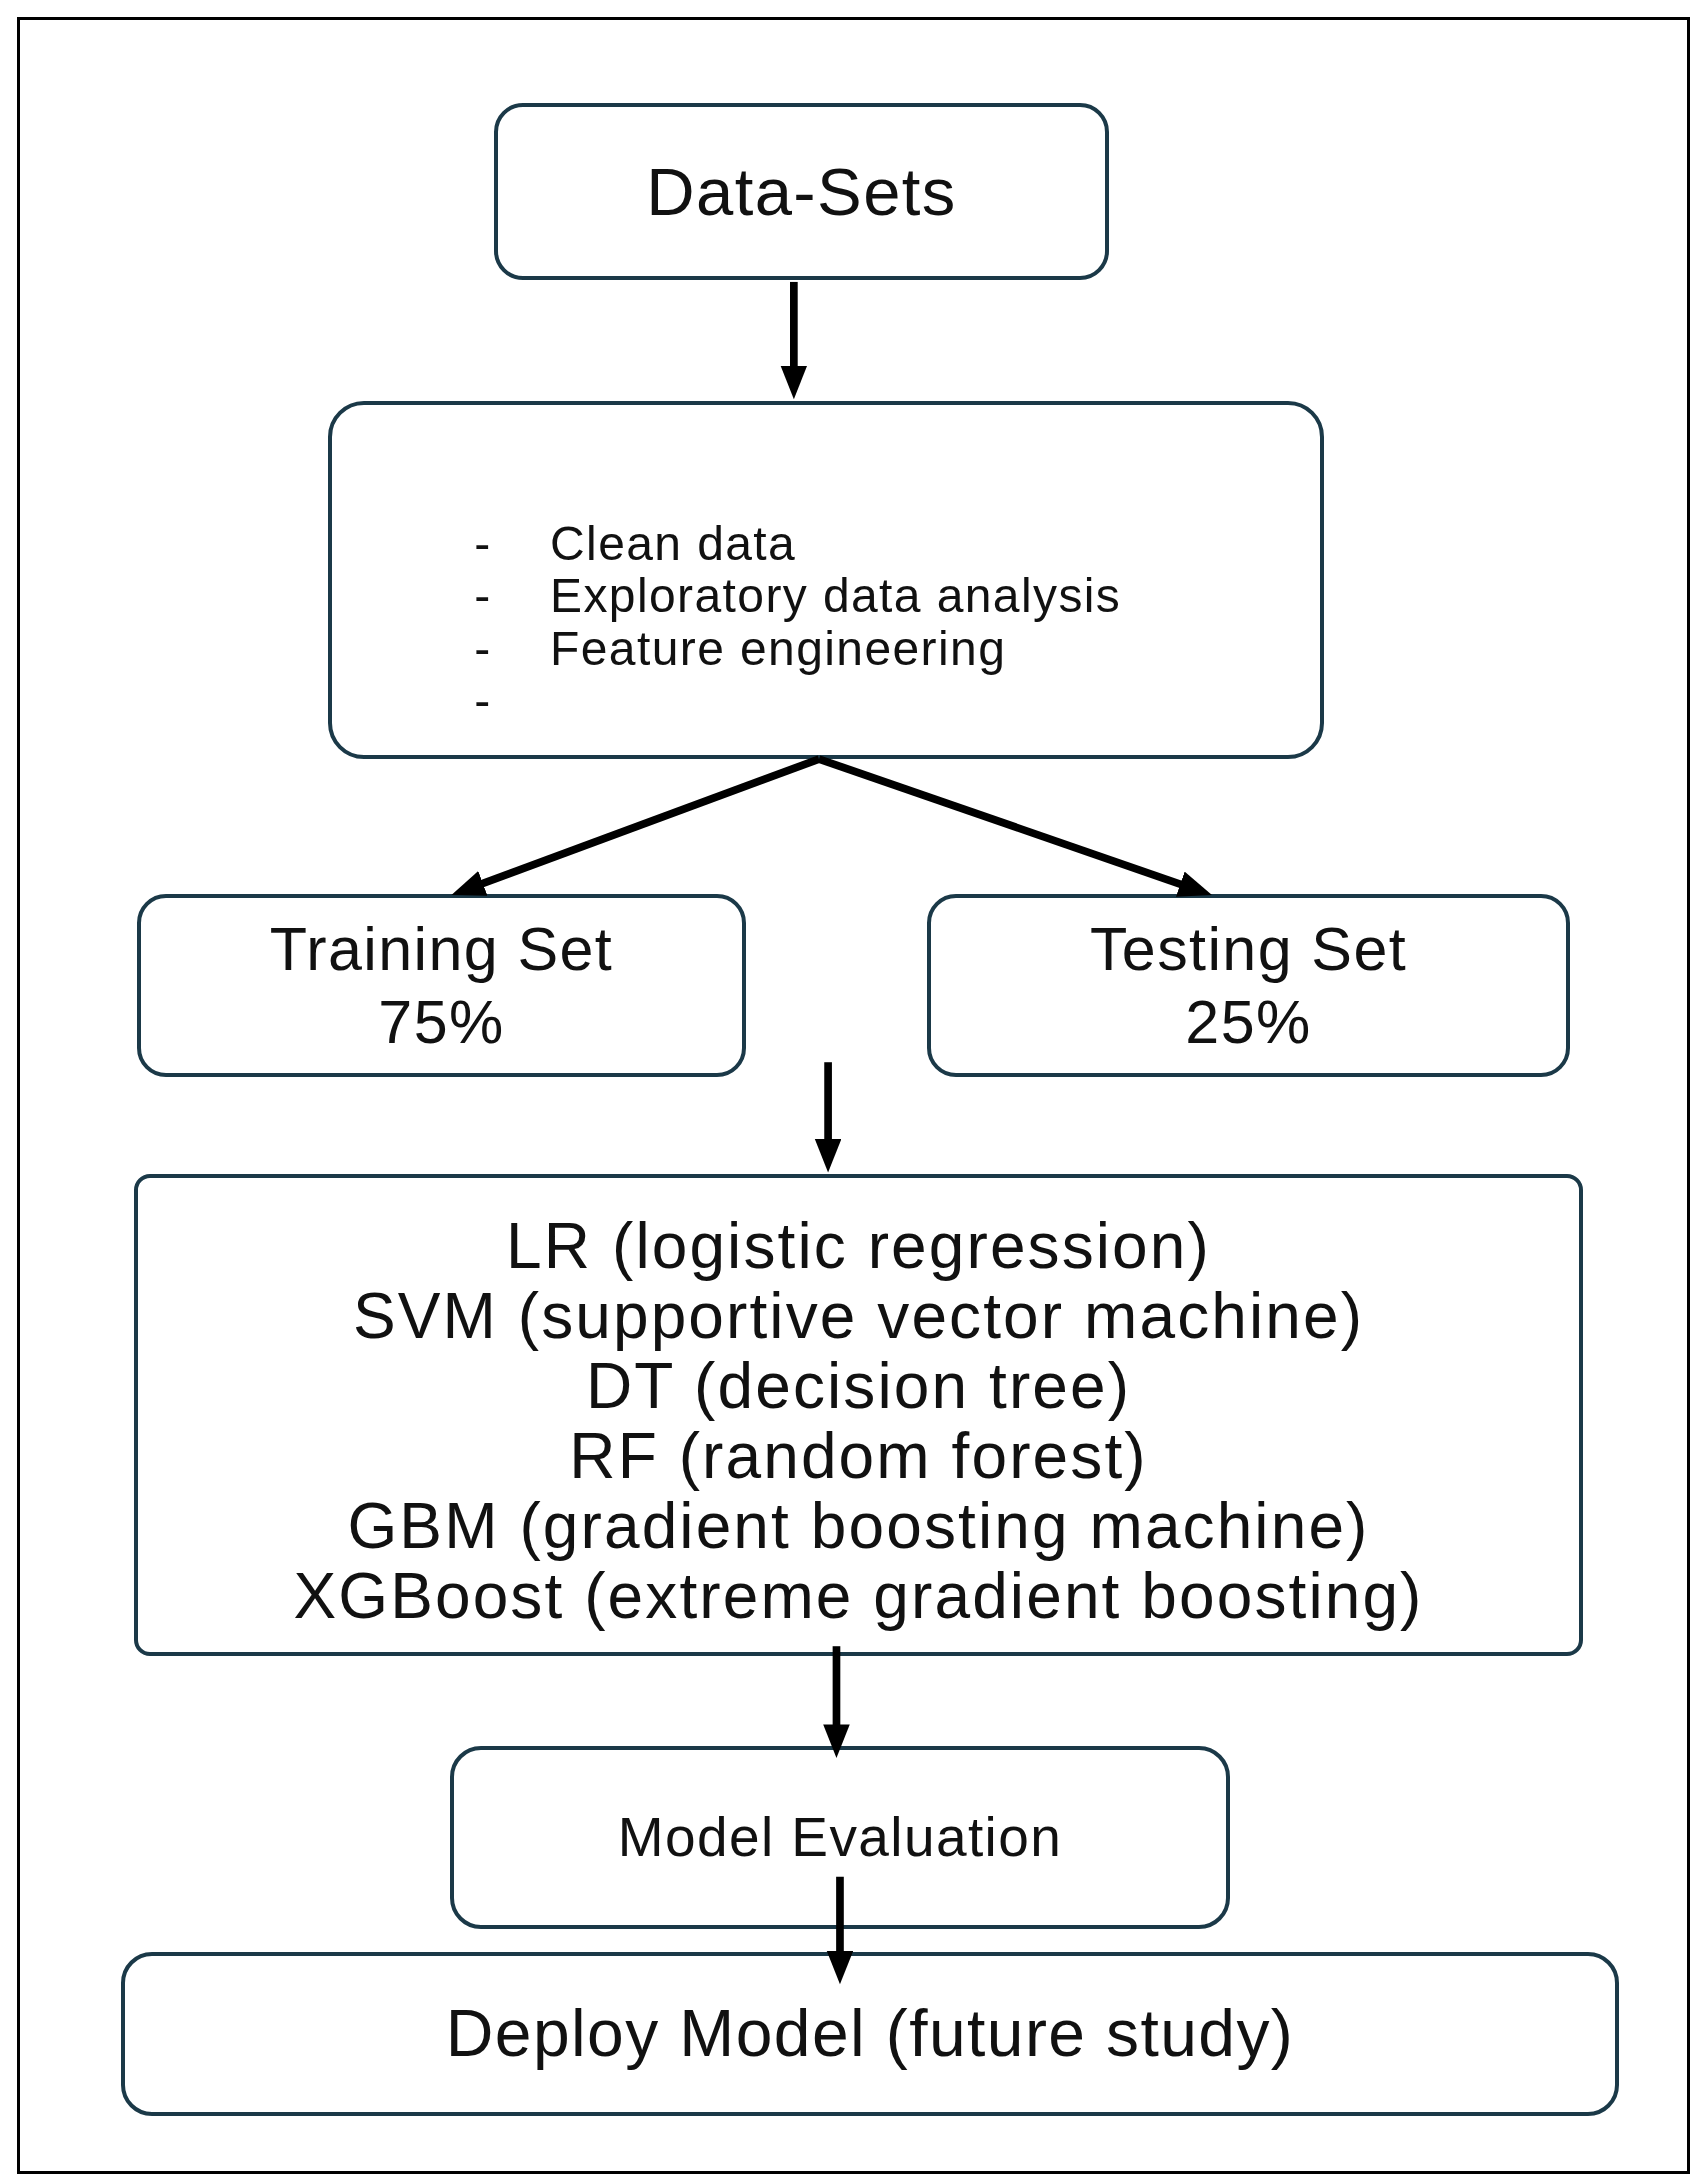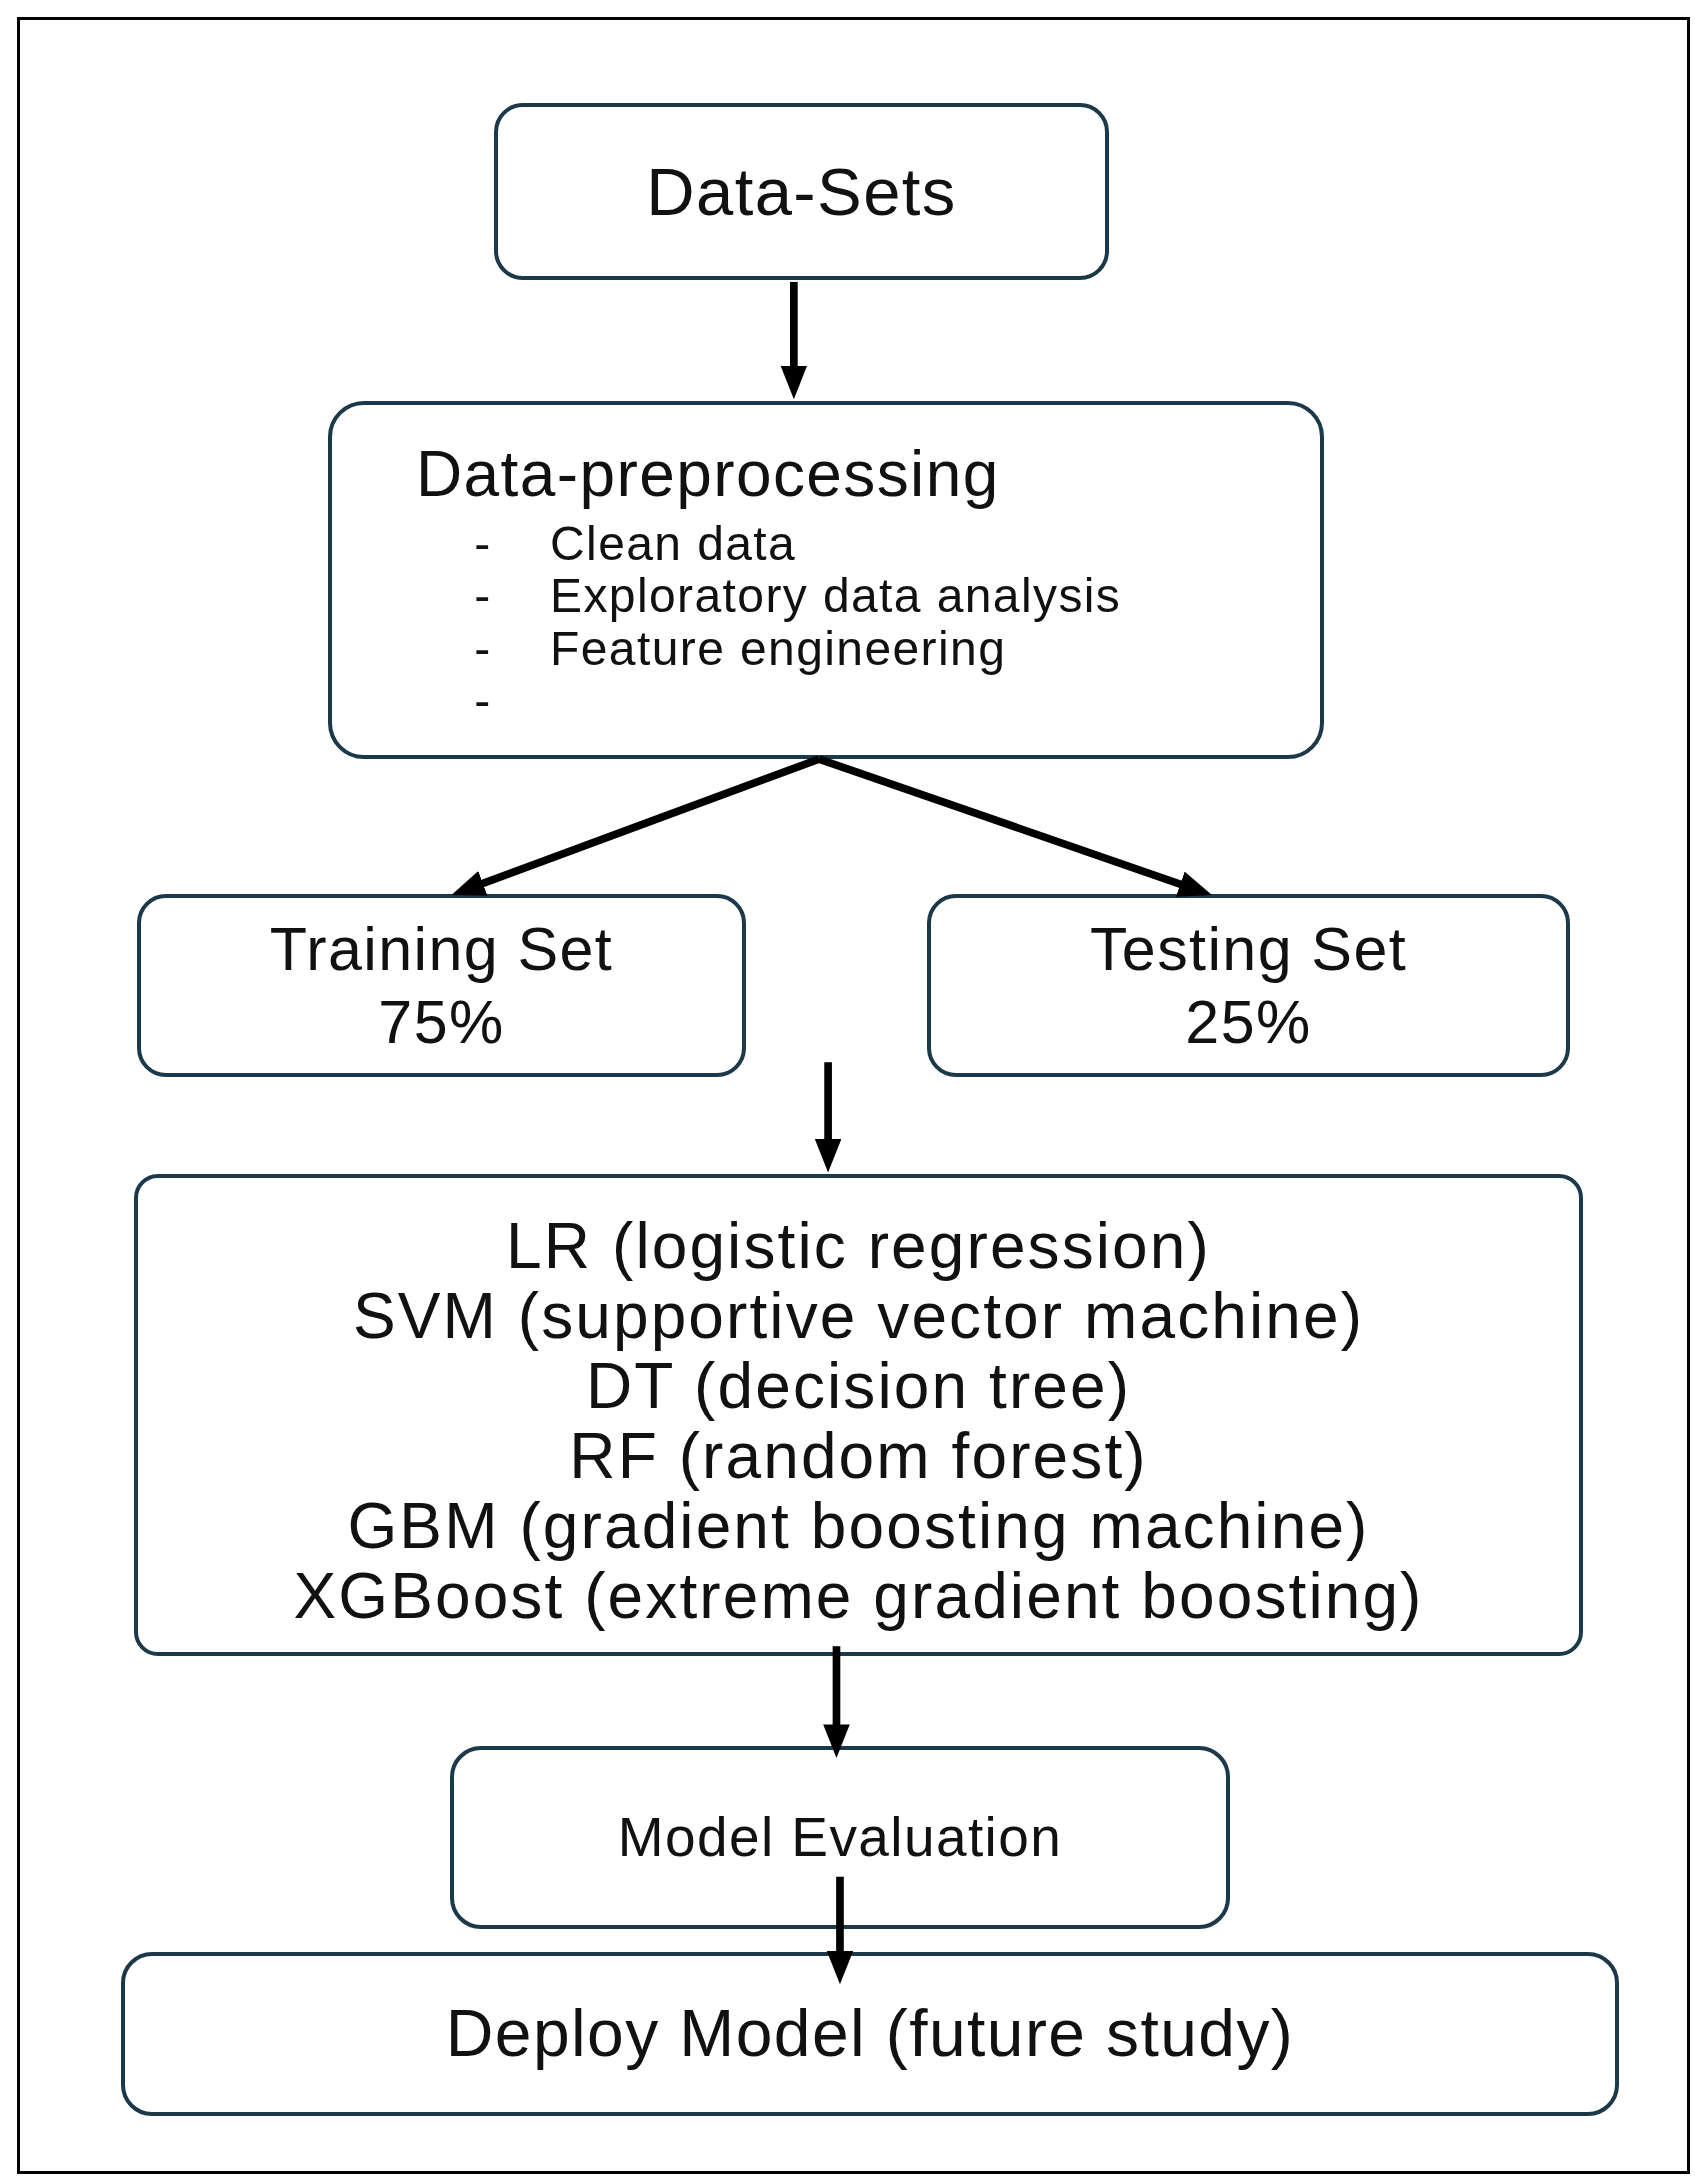--- a/index.html
+++ b/index.html
@@ -77,21 +77,21 @@
     border-radius: 29px;
     font-size: 61px; letter-spacing: 1.4px; line-height: 73px;
   }
   .node-testing {
     left: 927px; top: 888px; width: 643px; height: 183px;
     border-radius: 29px;
     font-size: 61px; letter-spacing: 1.4px; line-height: 73px;
   }
   .node-models {
     left: 134px; top: 1168px; width: 1449px; height: 482px;
-    border-radius: 24px;
+    border-radius: 16px;
     font-size: 64px; letter-spacing: 2.1px; line-height: 70px;
     padding-top: 11px;
   }
   .node-evaluation {
     left: 450px; top: 1740px; width: 780px; height: 183px;
     border-radius: 31px;
     font-size: 55px; letter-spacing: 1.4px;
   }
   .node-deploy {
     left: 121px; top: 1946px; width: 1498px; height: 164px;
@@ -112,21 +112,20 @@
 
 <div class="page">
 
   <div class="frame"></div>
 
   <div class="node node-datasets">
     <span>Data-Sets</span>
   </div>
 
   <div class="node node-preprocessing">
-    <div class="preproc-title">Data-preprocessing</div>
     <div class="preproc-row row-0">
       <span class="dash">-</span>
       <span>Clean data</span>
     </div>
     <div class="preproc-row row-1">
       <span class="dash">-</span>
       <span>Exploratory data analysis</span>
     </div>
     <div class="preproc-row row-2">
       <span class="dash">-</span>

